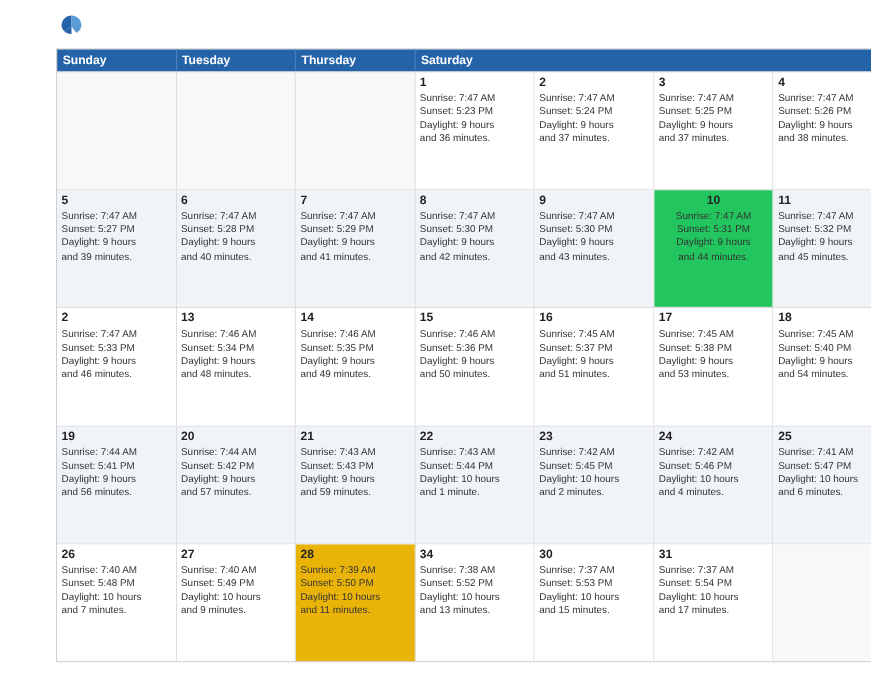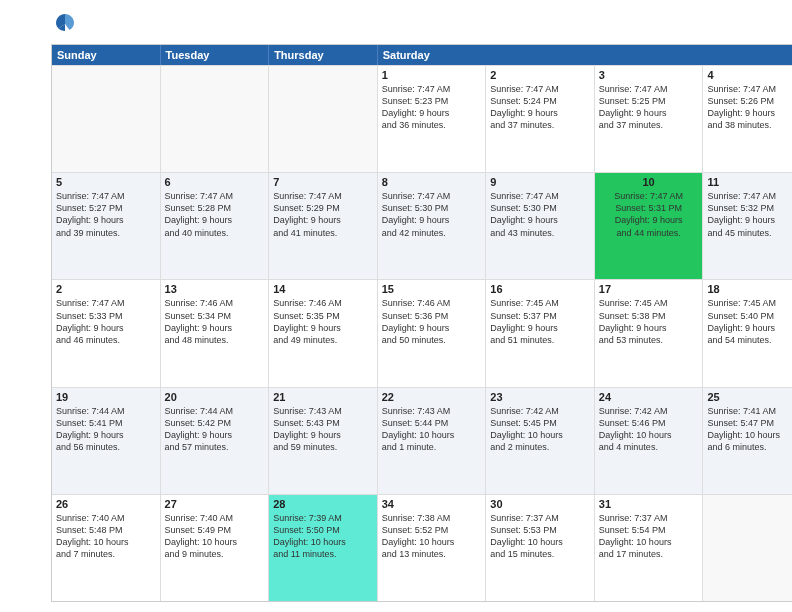--- a/index.html
+++ b/index.html
@@ -335,21 +335,21 @@
 Daylight: 10 hours
 and 7 minutes.</div>
           </div>
           <div class="cal-cell" style="background: rgb(255, 255, 255);">
             <div class="day-num">27</div>
             <div class="day-info" style="white-space: pre-line;">Sunrise: 7:40 AM
 Sunset: 5:49 PM
 Daylight: 10 hours
 and 9 minutes.</div>
           </div>
-          <div class="cal-cell" style="background: #5eead4;">
+          <div class="cal-cell" style="background: #eab308;">
             <div class="day-num">28</div>
             <div class="day-info" style="white-space: pre-line;">Sunrise: 7:39 AM
 Sunset: 5:50 PM
 Daylight: 10 hours
 and 11 minutes.</div>
           </div>
           <div class="cal-cell" style="background: rgb(255, 255, 255);">
             <div class="day-num">34</div>
             <div class="day-info" style="white-space: pre-line;">Sunrise: 7:38 AM
 Sunset: 5:52 PM

